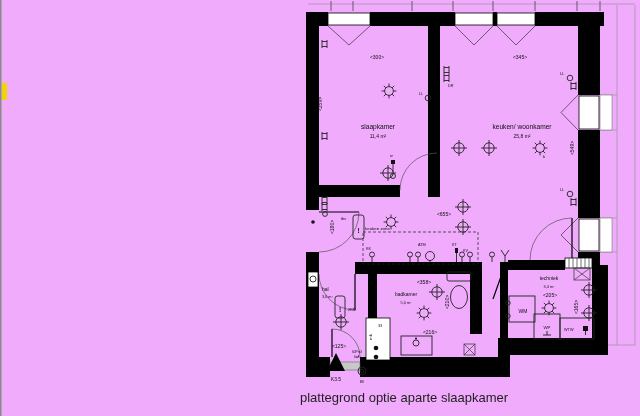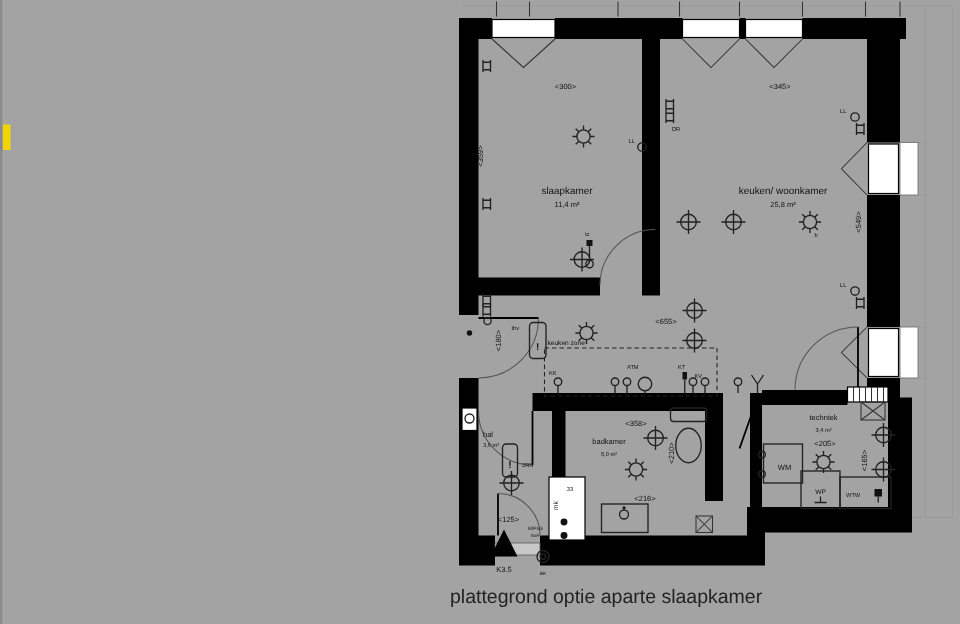--- a/index.html
+++ b/index.html
@@ -1,17 +1,17 @@
 <!DOCTYPE html>
 <html><head>
 <meta charset="utf-8">
 <style>
   html,body{margin:0;padding:0;background:#fff;width:640px;height:416px;overflow:hidden;
     font-family:"Liberation Sans", sans-serif;}
-  .screen{position:relative;width:640px;height:416px;background:#a3a3a3;}
+  .screen{position:relative;width:640px;height:416px;background:#f0abfc;}
   svg{display:block;position:absolute;top:0;left:0;}
   text{fill:#111;font-family:"Liberation Sans", sans-serif;}
   .t3{font-size:3.2px}.t35{font-size:3.8px}.t4{font-size:4.4px}.t45{font-size:5px}.t6{font-size:6.6px}.cap{font-size:13px;fill:#222}
   .mid{text-anchor:middle}.bold{font-weight:bold}
   .wall{fill:#000;stroke:none}
   .frame{fill:#fff;stroke:#000;stroke-width:.8}
   .thin{stroke:#333;stroke-width:.7;fill:none}
   .door{stroke:#000;stroke-width:1.2;fill:none}
   .arc{stroke:#555;stroke-width:.7;fill:none}
   .sym{stroke:#222;stroke-width:.9;fill:none}

